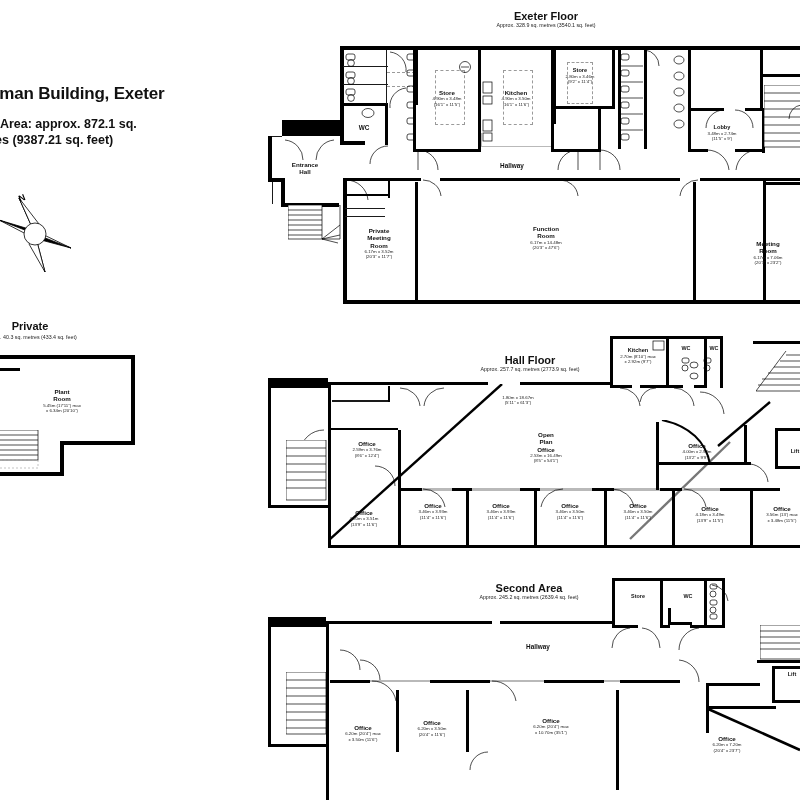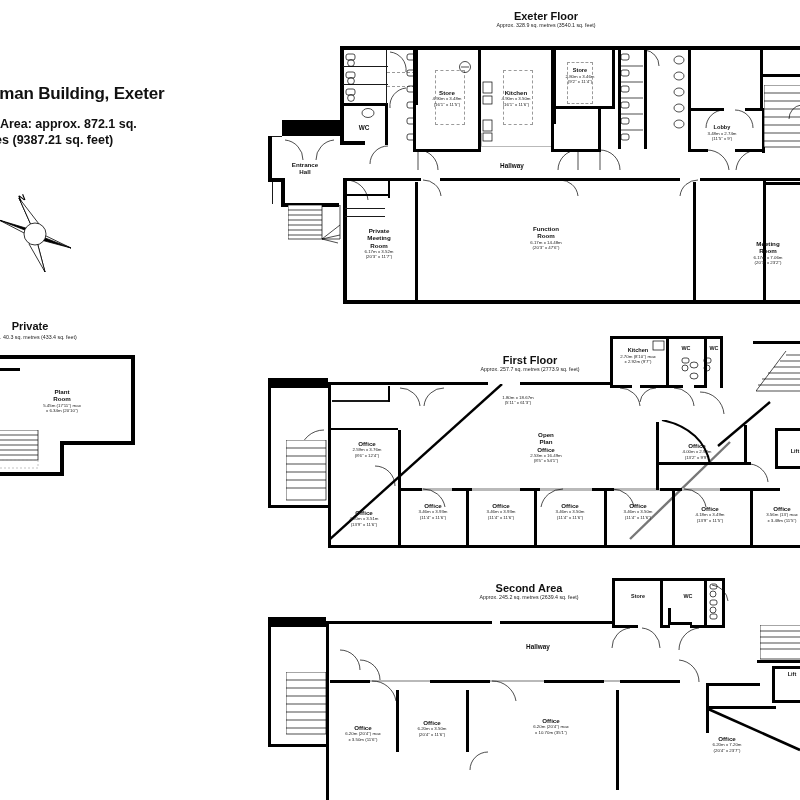--- a/index.html
+++ b/index.html
@@ -433,21 +433,21 @@
           <path d="M0 0 A 16 16 0 0 1 14 16" class="st"></path>
         </svg>
     </div>
     <div class="door" style="left:789px;top:105px;">
       <svg width="14" height="22">
           <path d="M12 0 A 14 14 0 0 0 0 14" class="st"></path>
         </svg>
     </div>
   </div>
 
-  <div class="floor-title" style="left:530px;top:354px;">First Floor</div>
+  <div class="floor-title" style="left:530px;top:354px;">Hall Floor</div>
   <div class="floor-sub" style="left:530px;top:366px;">Approx. 257.7 sq. metres (2773.9 sq. feet)</div>
 
   <div>
 
     <div class="wall" style="left:610px;top:336px;width:110px;height:3.2px;"></div>
     <div class="wallv" style="left:610px;top:336px;width:3.2px;height:52px;"></div>
     <div class="wall" style="left:610px;top:385px;width:22px;height:3.2px;"></div>
     <div class="wallv" style="left:666px;top:336px;width:3.2px;height:52px;"></div>
     <div class="wallv" style="left:704px;top:336px;width:3.2px;height:52px;"></div>
     <div class="wall" style="left:640px;top:385px;width:26px;height:3.2px;"></div>

